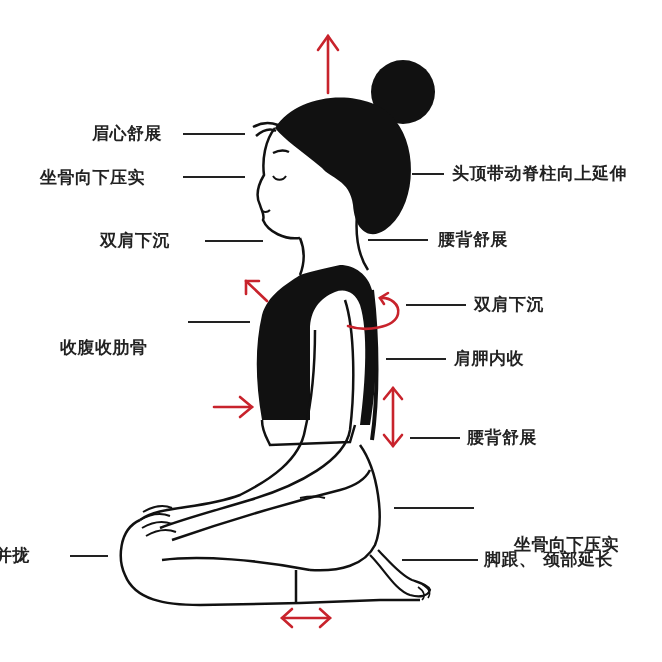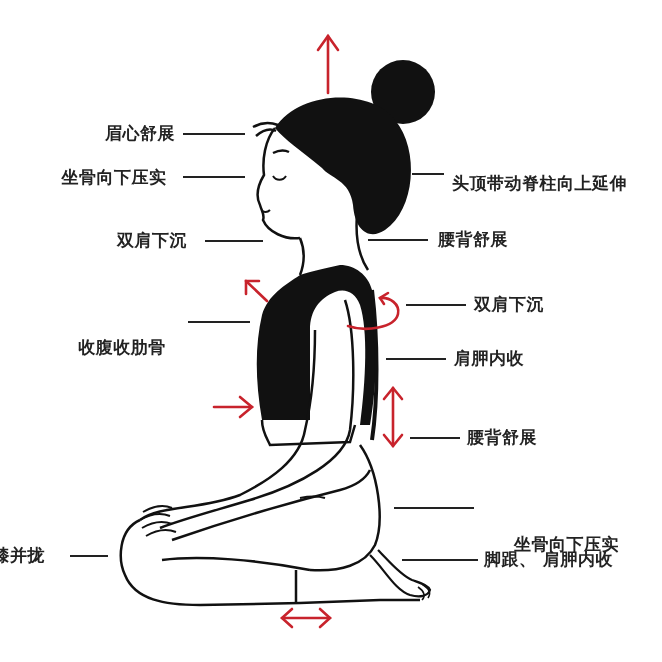--- a/index.html
+++ b/index.html
@@ -1,19 +1,19 @@
 <!DOCTYPE html>
 <html><head>
 <meta charset="utf-8">
 <style>
   html,body{margin:0;padding:0;background:#fff;}
   #stage{position:relative;width:662px;height:662px;overflow:hidden;background:#fff;font-family:"DejaVu Sans",sans-serif;}
   svg.fig{position:absolute;left:0;top:0;}
   .lbl{position:absolute;font-size:17px;font-weight:bold;color:#222;white-space:nowrap;line-height:20px;letter-spacing:0.5px;}
-  .lbl.r{text-align:center;}
+  .lbl.r{text-align:left;}
   .ln{position:absolute;height:2px;background:#222;}
 </style>
 </head>
 <body>
 
 <div id="stage">
 
   <svg class="fig" width="662" height="662" viewBox="0 0 662 662">
 
     <circle cx="403" cy="92" r="32" fill="#111"></circle>
@@ -90,33 +90,33 @@
   <span class="lbl r" style="left:100px;top:230px;width:104px;">双肩下沉</span>
   <div class="ln" style="left:205px;top:240px;width:58px;"></div>
 
   <span class="lbl r" style="left:60px;top:313px;width:124px;margin-top:24px;">收腹收肋骨</span>
   <div class="ln" style="left:188px;top:321px;width:62px;"></div>
 
   <span class="lbl r" style="left:-40px;top:545px;width:100px;">双膝并拢</span>
   <div class="ln" style="left:70px;top:555px;width:38px;"></div>
 
   <div class="ln" style="left:412px;top:173px;width:32px;"></div>
-  <span class="lbl" style="left:452px;top:173px;">头顶带动脊柱向上延伸</span>
+  <span class="lbl" style="left:452px;top:163px;">头顶带动脊柱向上延伸</span>
 
   <div class="ln" style="left:368px;top:239px;width:60px;"></div>
   <span class="lbl" style="left:438px;top:229px;">腰背舒展</span>
 
   <div class="ln" style="left:406px;top:304px;width:60px;"></div>
   <span class="lbl" style="left:474px;top:294px;">双肩下沉</span>
 
   <div class="ln" style="left:386px;top:358px;width:60px;"></div>
   <span class="lbl" style="left:454px;top:348px;">肩胛内收</span>
 
   <div class="ln" style="left:410px;top:437px;width:50px;"></div>
   <span class="lbl" style="left:467px;top:427px;">腰背舒展</span>
 
   <div class="ln" style="left:394px;top:507px;width:80px;"></div>
   <span class="lbl" style="left:484px;top:534px;margin-left:30px;">坐骨向下压实</span>
 
   <div class="ln" style="left:402px;top:559px;width:76px;"></div>
-  <span class="lbl" style="left:484px;top:549px;">脚跟、 肩胛内收</span>
+  <span class="lbl" style="left:484px;top:549px;">脚跟、 颈部延长</span>
 
 </div>
 
 </body></html>

